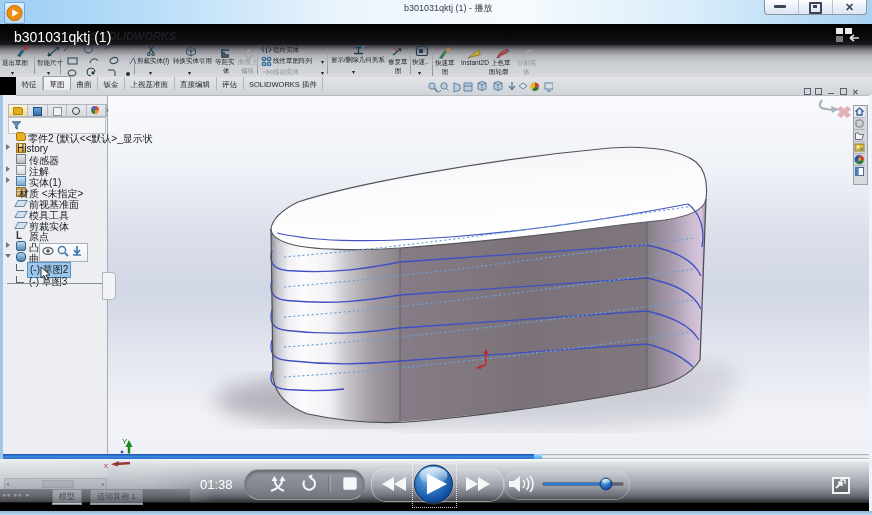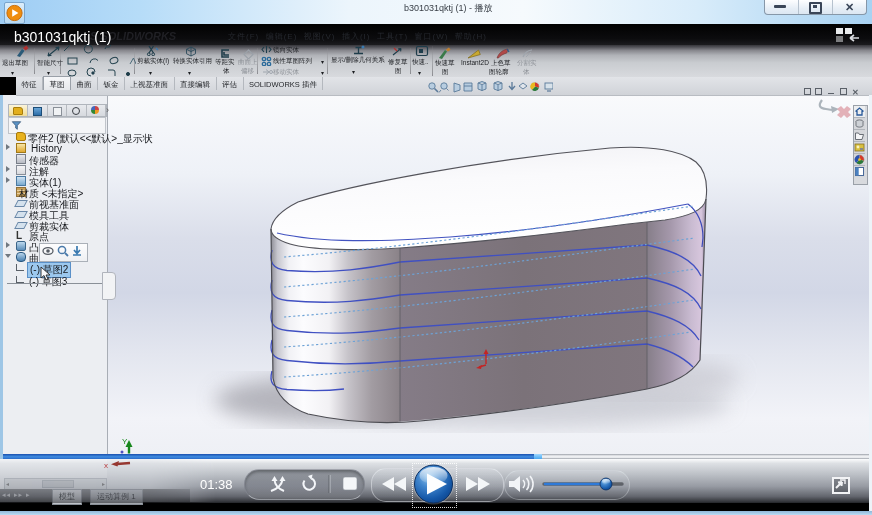--- a/index.html
+++ b/index.html
@@ -188,21 +188,21 @@
             <path d="M1.5 2 h10 l-4 4.5 v4.5 l-2 -1.5 v-3 Z" fill="#5a92c4" stroke="#2a4a6c" stroke-width=".8"></path>
           </svg>
         </div>
     <div class="trow" style="top:36px">
           <span class="tico" style="left:13px;background:#e8b21e;border-radius:2px 4px 2px 2px;border:1px solid #a8780a;width:8px;height:7px"></span>
           <span class="tlab" style="left:25px">零件2 (默认&lt;&lt;默认&gt;_显示状</span>
         </div>
     <div class="trow" style="top:47px">
           <span class="ar"></span>
           <span class="tico" style="left:13px;background:linear-gradient(#f8e6a8,#e0a830);border:1px solid #a07818"></span>
-          <span class="tlab" style="left:28px">History</span>
+          <span class="tlab" style="left:14px">History</span>
         </div>
     <div class="trow" style="top:58px">
           <span class="tico" style="left:13px;background:linear-gradient(#e8e8ec,#b8bcc4);border:1px solid #787e88"></span>
           <span class="tlab" style="left:26px">传感器</span>
         </div>
     <div class="trow" style="top:69px">
           <span class="ar"></span>
           <span class="tico" style="left:13px;background:linear-gradient(#f4f4f6,#d8dade);border:1px solid #888e98"></span>
           <span class="tlab" style="left:26px">注解</span>
         </div>
@@ -303,21 +303,20 @@
           <svg width="11" height="11" viewBox="0 0 11 11">
             <rect x="1.5" y="1.5" width="8" height="8" fill="#fff" stroke="#4a6a9a" stroke-width="1"></rect>
             <rect x="1.5" y="1.5" width="3.2" height="8" fill="#4a80c0"></rect>
           </svg>
         </div>
   </div>
 </div>
 
 <div class="abs" id="swhead">
       <div class="abs" id="swlogo">S SOLIDWORKS</div>
-      <div class="abs" id="swmenu">文件(F)&nbsp; 编辑(E)&nbsp; 视图(V)&nbsp; 插入(I)&nbsp; 工具(T)&nbsp; 窗口(W)&nbsp; 帮助(H)</div>
       <svg style="position:absolute;left:835px;top:3px" width="26" height="16" viewBox="0 0 26 16">
         <rect x="1" y="1" width="7" height="6" fill="#e8eaec"></rect>
         <rect x="10" y="1" width="7" height="6" fill="#e8eaec"></rect>
         <rect x="1" y="9" width="7" height="6" fill="#e8eaec" opacity=".5"></rect>
         <path d="M24 11 h-9 M15 11 l4 -3 M15 11 l4 3" stroke="#d8dade" stroke-width="1.6" fill="none"></path>
       </svg>
     </div>
 <div class="abs" id="vidtitle">b301031qktj (1)</div>
 <div class="abs" id="ribbon">
   <span class="ricon" style="left:15px;top:0px">

